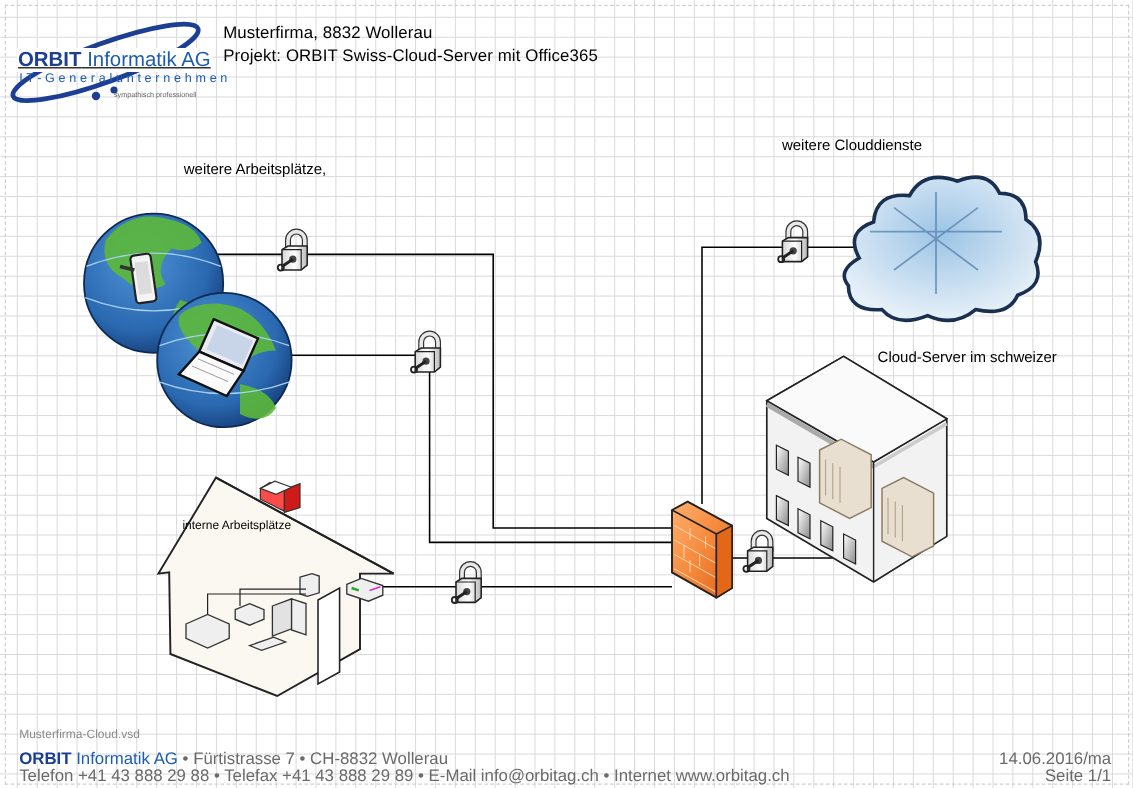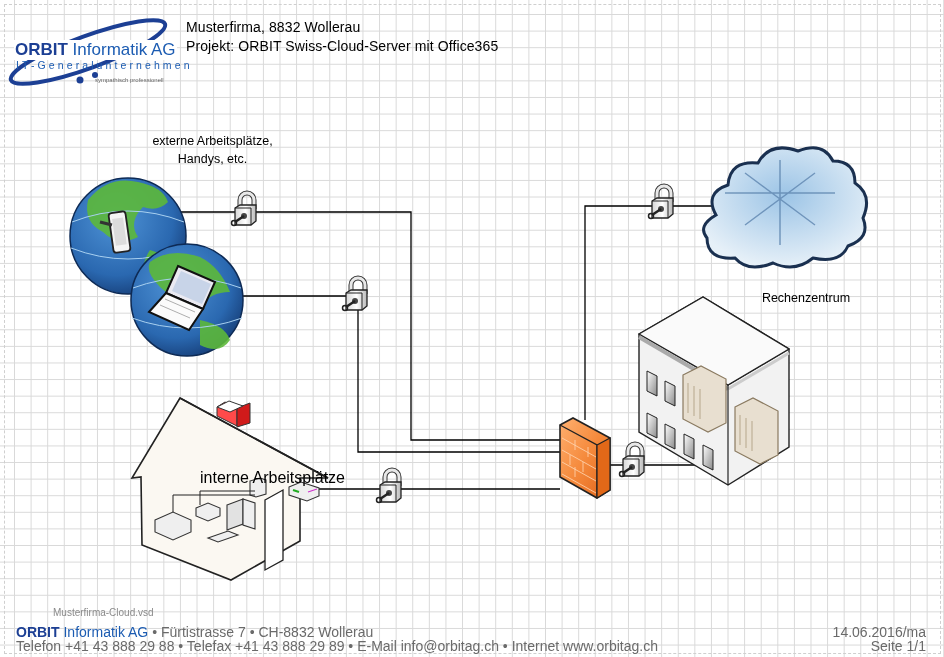--- a/index.html
+++ b/index.html
@@ -7,38 +7,38 @@
   .page{position:absolute;left:0;top:0;width:944px;height:657px;
     background-color:#fff;
     background-image:
       linear-gradient(to right,#d9d9d9 1px,transparent 1px),
       linear-gradient(to bottom,#d9d9d9 1px,transparent 1px);
     background-size:16.6px 16.6px;background-position:14px 14px;}
   .page-border{position:absolute;left:4px;top:4px;width:935px;height:648px;border:1px dashed #cfcfcf;}
   .t{position:absolute;font-family:"Liberation Sans",sans-serif;color:#000;white-space:nowrap;}
   .hdr{font-weight:normal;font-size:14px;letter-spacing:0.1px;}
   .lbl{font-size:12.5px;text-align:center;line-height:18px;}
-  .foot{font-size:10px;color:#8a8a8a;margin-left:37px;}
+  .foot{font-size:10px;color:#8a8a8a;}
   .foot2{font-size:14px;color:#6a6a6a;}
   svg.dia{position:absolute;left:0;top:0;}
   .logo-orbit{font-weight:bold;color:#1c3f94;}
   .logo-inf{color:#1c5cb2;}
 </style>
 </head>
 <body>
 
 <div class="page"></div>
 <div class="page-border"></div>
 
 <svg class="dia" width="180" height="110">
   <ellipse cx="88" cy="52" rx="82" ry="16" transform="rotate(-20 88 52)" fill="none" stroke="#1c3f94" stroke-width="4"></ellipse>
   <circle cx="80" cy="80" r="3.5" fill="#1c3f94"></circle>
   <circle cx="95" cy="75" r="3" fill="#1c3f94"></circle>
 </svg>
-<div class="t" style="left:14px;top:40px;font-size:17px;background:#fff;padding:0 1px;">
+<div class="t" style="left:14px;top:40px;font-size:17px;background:#fff;padding:0 1px;text-decoration:underline;">
   <span class="logo-orbit">ORBIT</span><span class="logo-inf"> Informatik AG</span>
 </div>
 <div class="t" style="left:16px;top:59px;font-size:10.5px;letter-spacing:3.1px;color:#1c5cb2;">IT-Generalunternehmen</div>
 <div class="t" style="left:95px;top:77px;font-size:6px;color:#666;">sympathisch professionell</div>
 
 <div class="t hdr" style="left:186px;top:19px;">Musterfirma, 8832 Wollerau</div>
 <div class="t hdr" style="left:186px;top:38px;">Projekt: ORBIT Swiss-Cloud-Server mit Office365</div>
 
 <svg class="dia" width="944" height="657" viewBox="0 0 944 657">
   <defs>
@@ -169,29 +169,29 @@
   </g>
 
   <use href="#lock" x="247" y="213"></use>
   <use href="#lock" x="358" y="298"></use>
   <use href="#lock" x="392" y="490"></use>
   <use href="#lock" x="664" y="206"></use>
   <use href="#lock" x="635" y="464"></use>
 </svg>
 
 <div class="t lbl" style="left:125px;top:132px;width:175px;">
-  <div>externe Arbeitsplätze,</div>
-  <div>Handys, etc.</div>
+  <div>weitere Arbeitsplätze,</div>
 </div>
 <div class="t lbl" style="left:630px;top:112px;width:160px;">
+  <div>weitere Clouddienste</div>
 </div>
 <div class="t lbl" style="left:716px;top:289px;width:180px;">
-  <div>Rechenzentrum</div>
+  <div>Cloud-Server im schweizer</div>
 </div>
-<div class="t" style="left:152px;top:469px;font-size:16px;margin-left:48px;">interne Arbeitsplätze</div>
+<div class="t" style="left:152px;top:433px;font-size:10px;">interne Arbeitsplätze</div>
 
 <div class="t foot" style="left:16px;top:607px;">Musterfirma-Cloud.vsd</div>
 <div class="t foot2" style="left:16px;top:624px;">
   <span style="font-weight:bold;color:#1c3f94;">ORBIT</span><span style="color:#1c5cb2;"> Informatik AG</span><span> • Fürtistrasse 7 • CH-8832 Wollerau</span>
 </div>
 <div class="t foot2" style="left:16px;top:638px;">Telefon +41 43 888 29 88 • Telefax +41 43 888 29 89 • E-Mail info@orbitag.ch • Internet www.orbitag.ch</div>
 <div class="t foot2" style="right:18px;top:624px;text-align:center;">14.06.2016/ma</div>
 <div class="t foot2" style="right:18px;top:638px;text-align:left;">Seite 1/1</div>
 
 </body></html>

